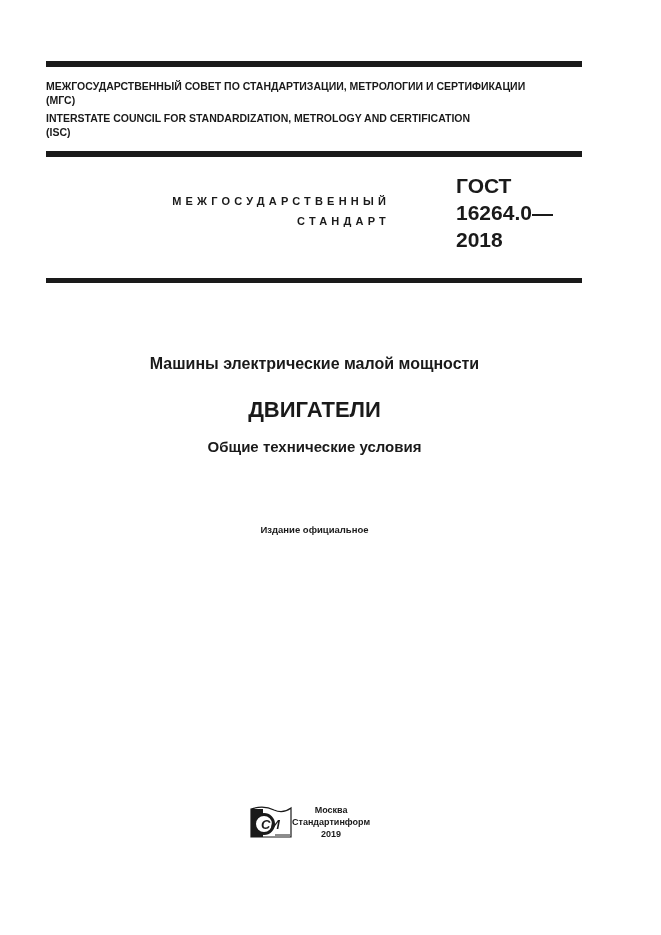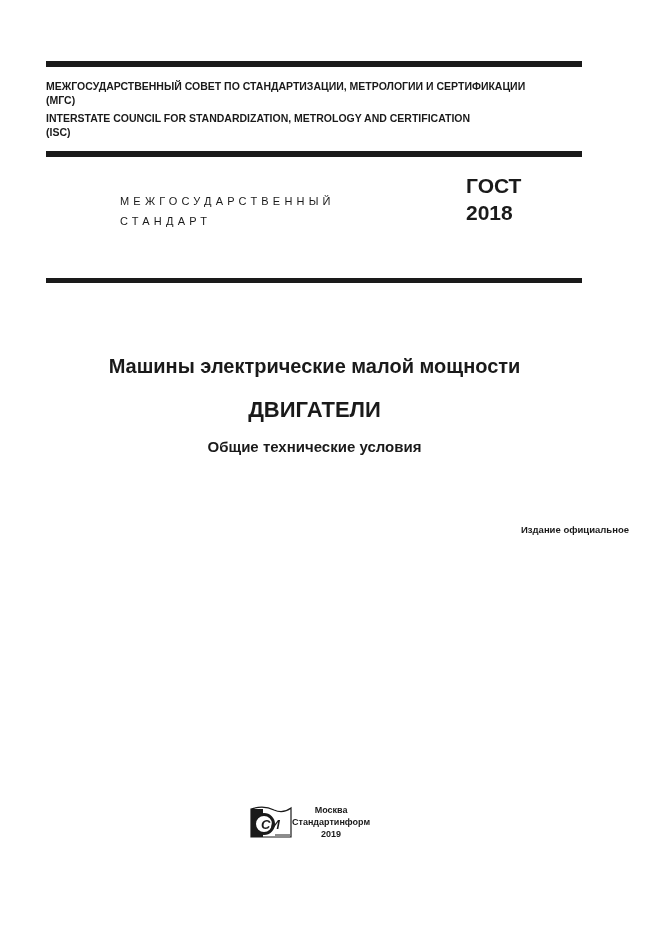--- a/index.html
+++ b/index.html
@@ -10,32 +10,32 @@
   .rule { position: absolute; left: 46px; width: 536px; background: #1a1a1a; }
   .rule-top { top: 61px; height: 6px; }
   .rule-mid { top: 151px; height: 6px; }
   .rule-bot { top: 278px; height: 5px; }
 
   .council { position: absolute; left: 46px; width: 536px; font-weight: bold; font-size: 10.5px; }
   .council .line { display: block; line-height: 14px; }
   .council-ru { top: 79px; }
   .council-en { top: 111px; }
 
-  .std-label { position: absolute; left: 120px; width: 270px; top: 191px; text-align: left; font-weight: normal; font-size: 11px; letter-spacing: 4.2px; }
+  .std-label { position: absolute; left: 120px; width: 270px; top: 191px; text-align: right; font-weight: bold; font-size: 11px; letter-spacing: 4.2px; }
   .std-label .line { display: block; line-height: 20px; }
 
-  .gost { position: absolute; left: 466px; top: 172px; font-weight: bold; font-size: 21px; line-height: 27px; }
+  .gost { position: absolute; left: 456px; top: 172px; font-weight: bold; font-size: 21px; line-height: 27px; }
   .gost .line { display: block; }
 
   .title { position: absolute; left: 0; width: 629px; text-align: center; font-weight: bold; }
-  .title-series { top: 355px; font-size: 20px; }
+  .title-series { top: 355px; font-size: 16px; }
   .title-main { top: 397px; font-size: 22px; }
   .title-sub { top: 438px; font-size: 15px; }
 
-  .edition { position: absolute; left: 0; width: 629px; top: 524px; text-align: right; font-weight: bold; font-size: 9.5px; }
+  .edition { position: absolute; left: 0; width: 629px; top: 524px; text-align: center; font-weight: bold; font-size: 9.5px; }
 
   .publisher { position: absolute; left: 250px; top: 804px; display: flex; align-items: center; }
   .logo { width: 42px; height: 34px; }
   .pub-text { text-align: center; font-weight: bold; font-size: 9px; line-height: 12px; }
   .pub-text .line { display: block; }
 </style>
 </head>
 <body>
 
 <div class="rule rule-top"></div>
@@ -52,20 +52,21 @@
 
 <div class="rule rule-mid"></div>
 
 <div class="std-label">
   <span class="line">МЕЖГОСУДАРСТВЕННЫЙ</span>
   <span class="line">СТАНДАРТ</span>
 </div>
 
 <div class="gost">
   <span class="line">ГОСТ</span>
+  <span class="line">16264.0—</span>
   <span class="line">2018</span>
 </div>
 
 <div class="rule rule-bot"></div>
 
 <div class="title title-series">Машины электрические малой мощности</div>
 <div class="title title-main">ДВИГАТЕЛИ</div>
 <div class="title title-sub">Общие технические условия</div>
 
 <div class="edition">Издание официальное</div>

